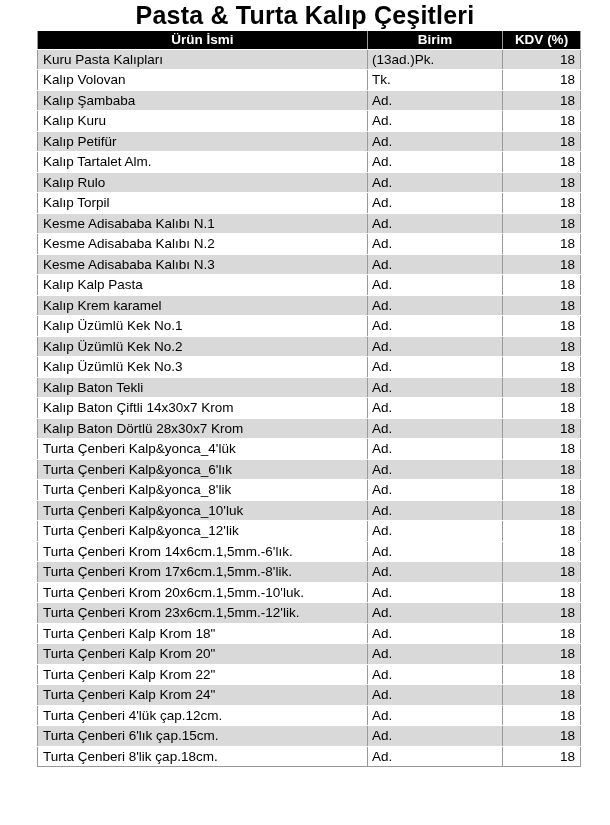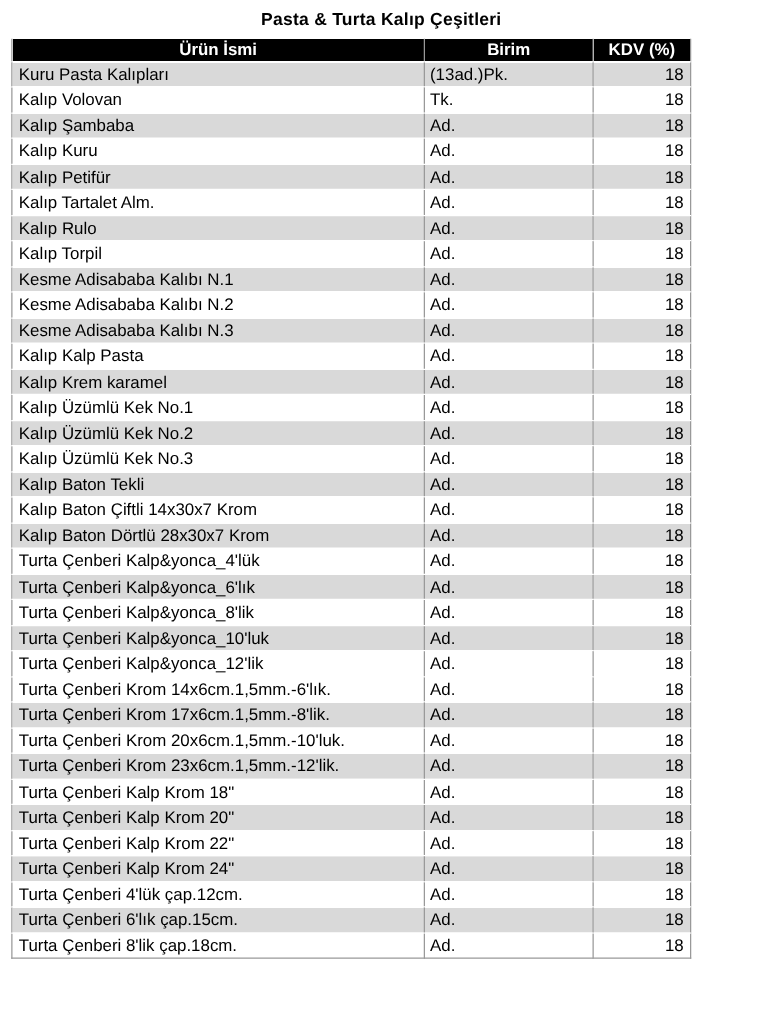--- a/index.html
+++ b/index.html
@@ -16,28 +16,28 @@
   .page {
     position: relative;
     width: 610px;
     height: 825px;
     background: #ffffff;
   }
   .doc-title {
     width: 610px;
     text-align: center;
     font-weight: bold;
-    font-size: 14px;
+    font-size: 25px;
     line-height: 26px;
     padding-top: 2px;
     letter-spacing: 0.2px;
   }
   table.price-table {
     position: absolute;
-    left: 9px;
+    left: 37px;
     top: 31px;
     width: 543px;
     border-collapse: collapse;
     table-layout: fixed;
     padding-left: 48px;
   }
   col.c-product { width: 330px; }
   col.c-unit    { width: 135px; }
   col.c-vat     { width: 78px;  }
 

